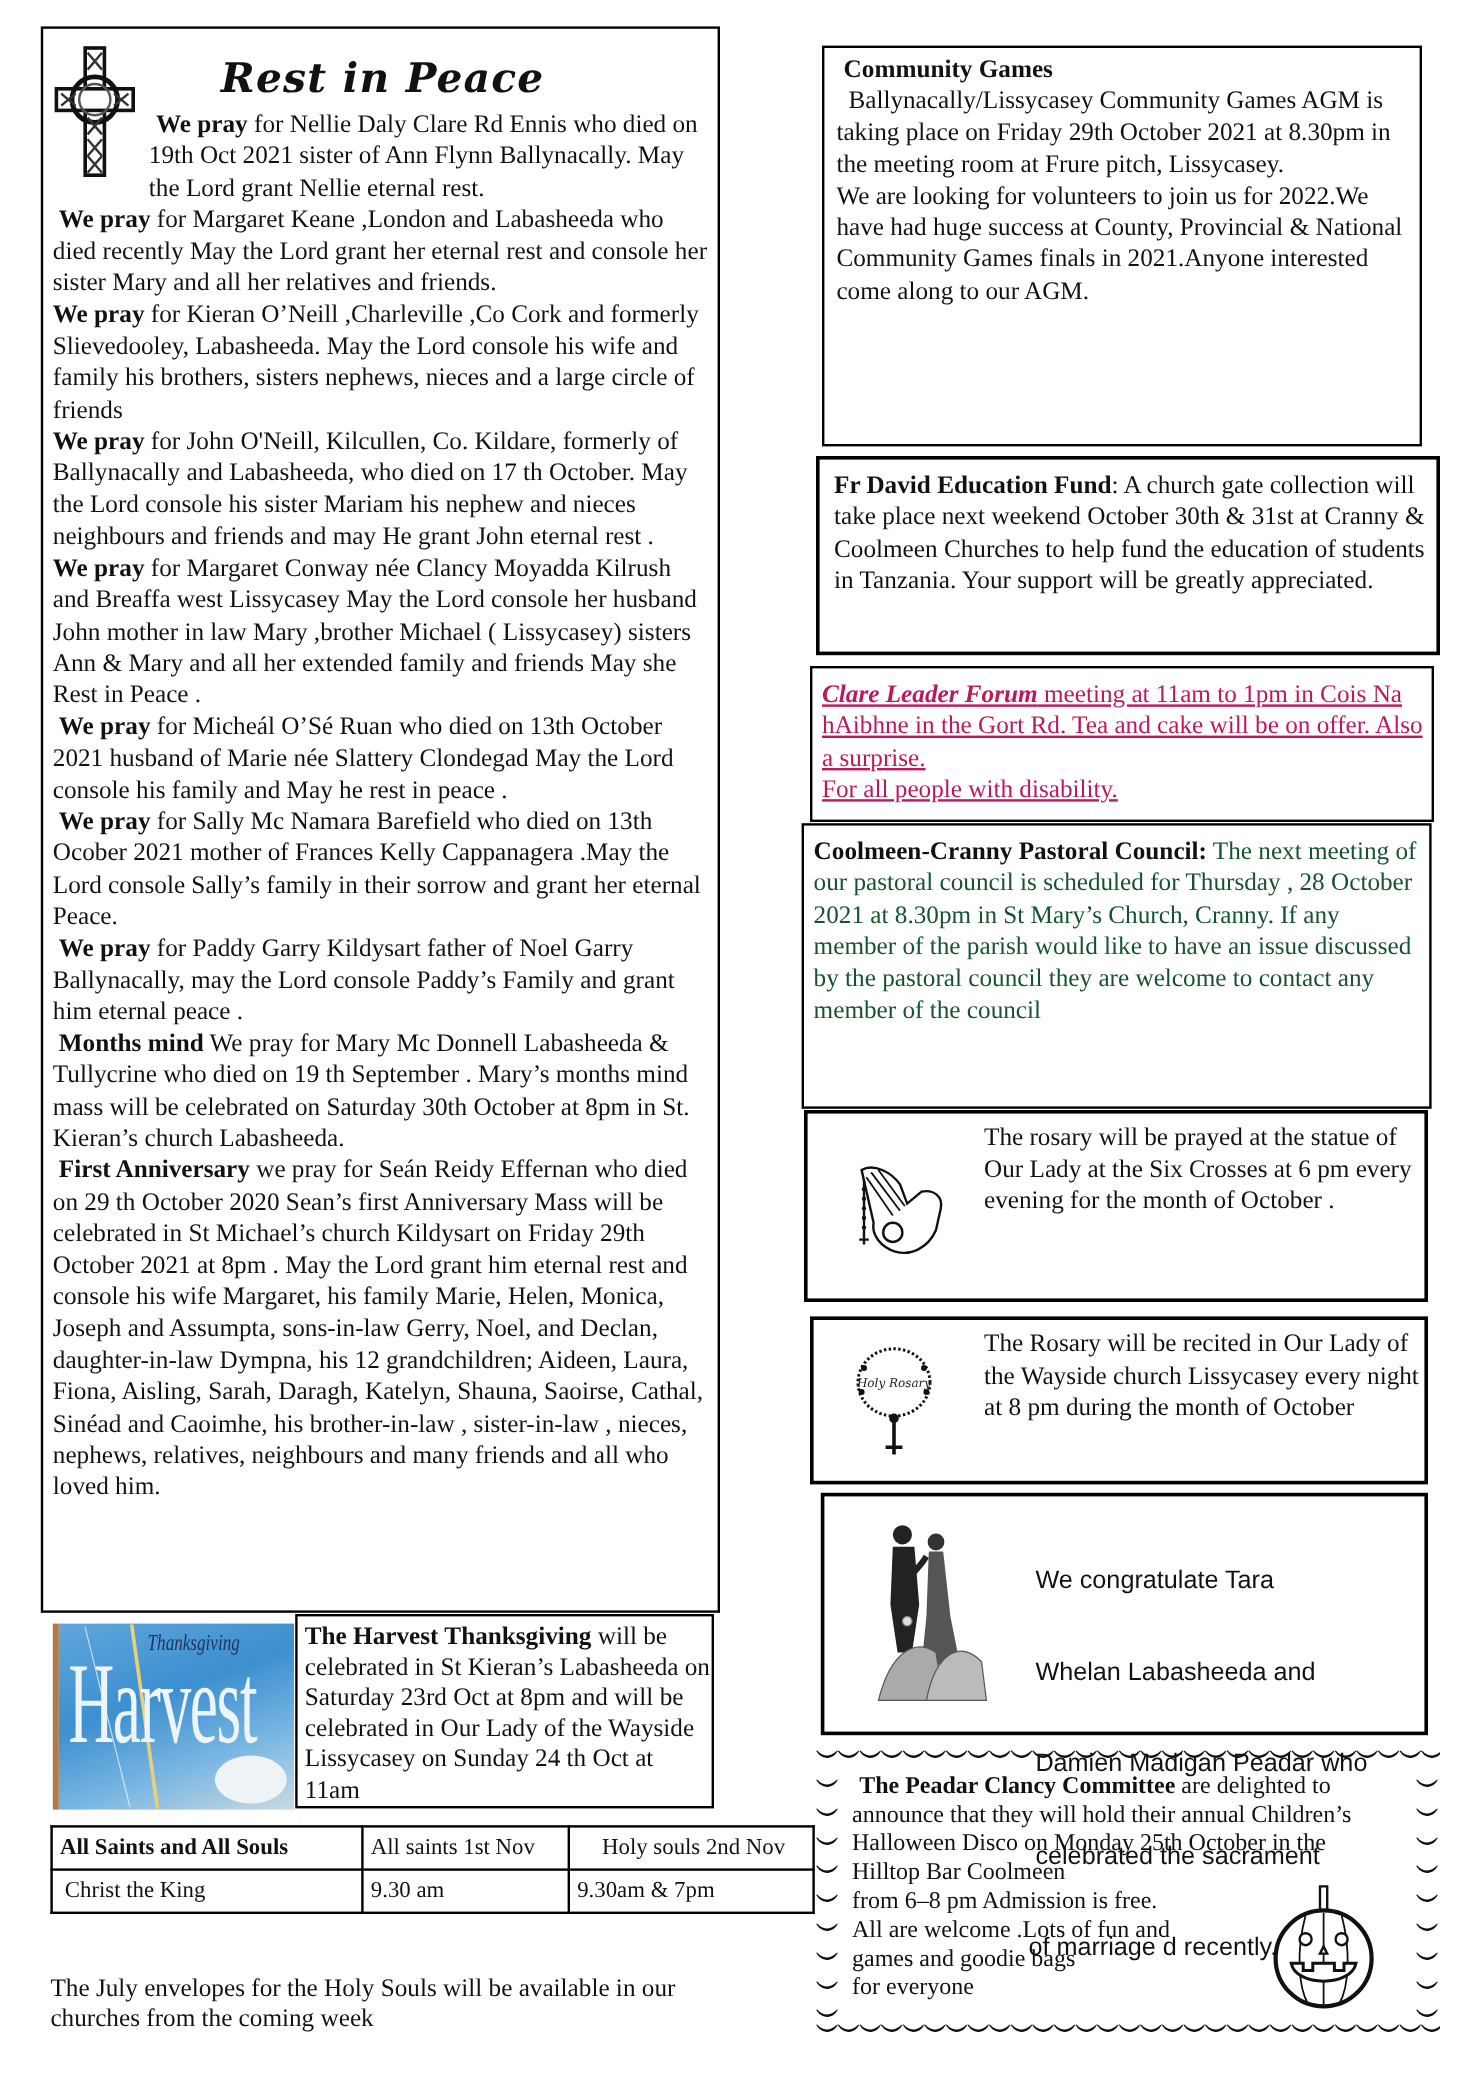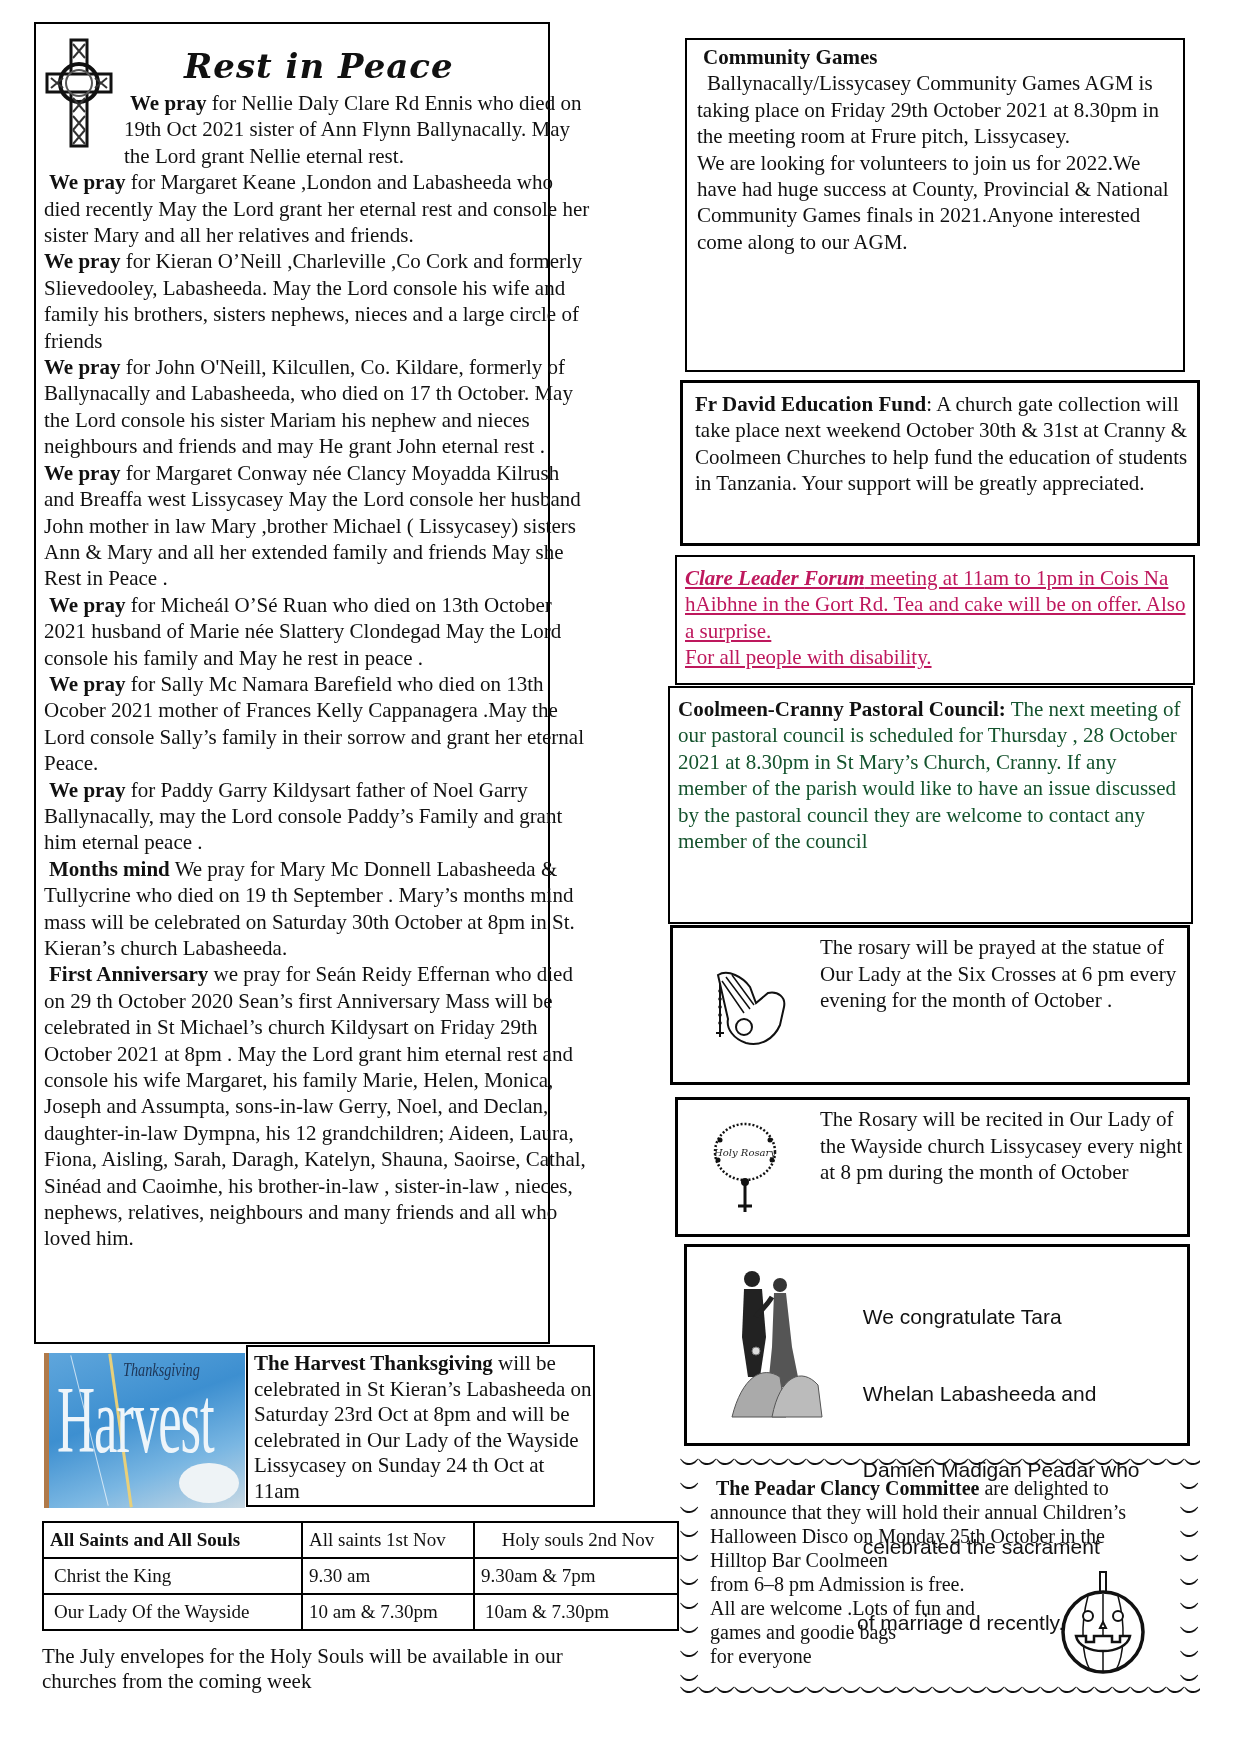--- a/index.html
+++ b/index.html
@@ -15,21 +15,21 @@
   table.sched { border-collapse:collapse; position:absolute; left:42px; top:1521px; width:637px; }
   table.sched td { border:2px solid #000; font-size:19px; padding:2px 6px; height:30px; }
   .sans { font-family:"Liberation Sans", "DejaVu Sans", sans-serif; }
   .gray { color:#14532d;text-align:center; }
   .bat-row { position:absolute; font-family:"DejaVu Sans", sans-serif; font-size:20px; line-height:20px; letter-spacing:-2px; white-space:nowrap; font-weight:bold; }
   .bat-col { position:absolute; font-family:"DejaVu Sans", sans-serif; font-size:20px; line-height:24px; font-weight:bold; width:20px; }
 </style>
 </head>
 <body>
 
-<div class="box" style="left:34px; top:22px; width:516px; height:1322px; padding:72px 6px 0 20px;">
+<div class="box" style="left:34px; top:22px; width:566px; height:1322px; padding:72px 6px 0 20px;">
   <svg class="abs" style="left:8px; top:14px;" width="70" height="112" viewBox="0 0 70 112">
     <rect x="27" y="2" width="16" height="106" fill="#fff" stroke="#111" stroke-width="3"></rect>
     <rect x="3" y="36" width="64" height="18" fill="#fff" stroke="#111" stroke-width="3"></rect>
     <circle cx="35" cy="45" r="19" fill="none" stroke="#111" stroke-width="4"></circle>
     <circle cx="35" cy="45" r="13" fill="none" stroke="#555" stroke-width="2"></circle>
     <path d="M29 6 L41 20 M41 6 L29 20 M29 60 L41 74 M41 60 L29 74 M29 78 L41 92 M41 78 L29 92 M29 92 L41 106 M41 92 L29 106 M7 40 L19 50 M19 40 L7 50 M51 40 L63 50 M63 40 L51 50" stroke="#333" stroke-width="2"></path>
   </svg>
   <div class="pray-title">Rest in Peace</div>
   <div class="txt" style="position:absolute; left:8px; top:66px; width:546px;">
     <p style="padding-left:80px; text-indent:6px;"><b>We pray</b><span>  for Nellie Daly Clare Rd Ennis  who died on 19th Oct 2021 sister of Ann Flynn  Ballynacally. May the Lord grant Nellie eternal rest.</span></p>
@@ -62,25 +62,20 @@
   <tbody>
       <tr>
     <td style="font-weight:bold; width:245px;">All Saints and All Souls</td>
     <td style="width:158px;">All saints 1st Nov</td>
     <td style="padding-left:10px;text-align:center;">Holy souls 2nd Nov</td>
   </tr>
   <tr>
     <td style="padding-left:10px;">Christ the King</td>
     <td>9.30 am</td>
     <td>9.30am &amp; 7pm</td>
-  </tr>
-  <tr>
-    <td style="padding-left:10px;">Our Lady Of the Wayside</td>
-    <td>10 am &amp; 7.30pm</td>
-    <td style="padding-left:10px;">10am &amp; 7.30pm</td>
   </tr>
 </tbody>
   </table>
 
 <div class="abs txt" style="left:42px; top:1644px; width:600px; font-size:21px; line-height:25px;"> The July envelopes  for the Holy Souls will be available in our churches  from the coming week</div>
 
 <div class="box txt" style="left:685px; top:38px; width:500px; height:334px; padding:4px 6px 0 10px;">
   <div style="font-weight:bold; padding-left:6px;">Community Games</div>
   <div style="text-indent:10px;">Ballynacally/Lissycasey Community Games AGM is taking place on Friday 29th October 2021 at 8.30pm in the meeting room at Frure pitch, Lissycasey.</div>
   <div>We are looking for volunteers to join us for 2022.We have had huge success at County, Provincial &amp; National Community Games finals in 2021.Anyone interested come along to our AGM.</div>

